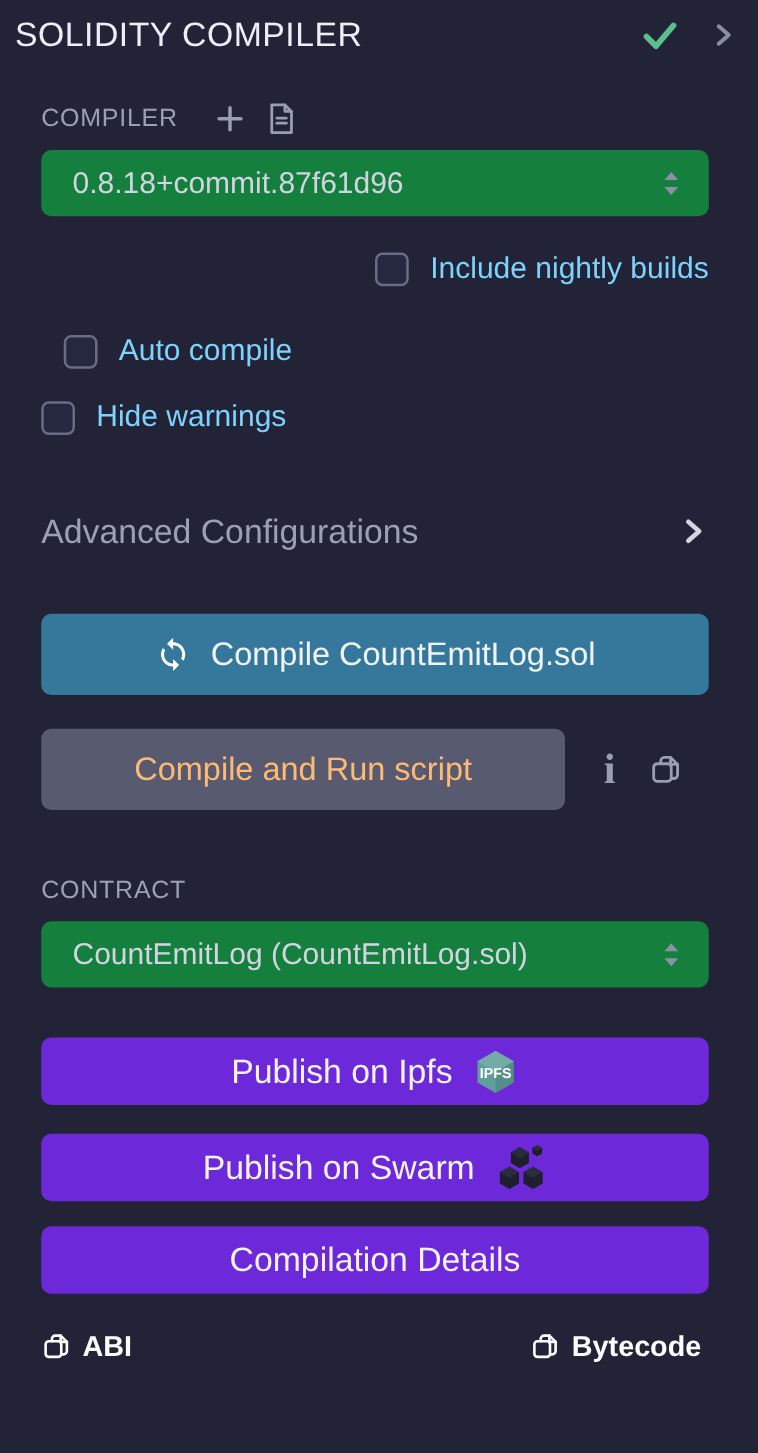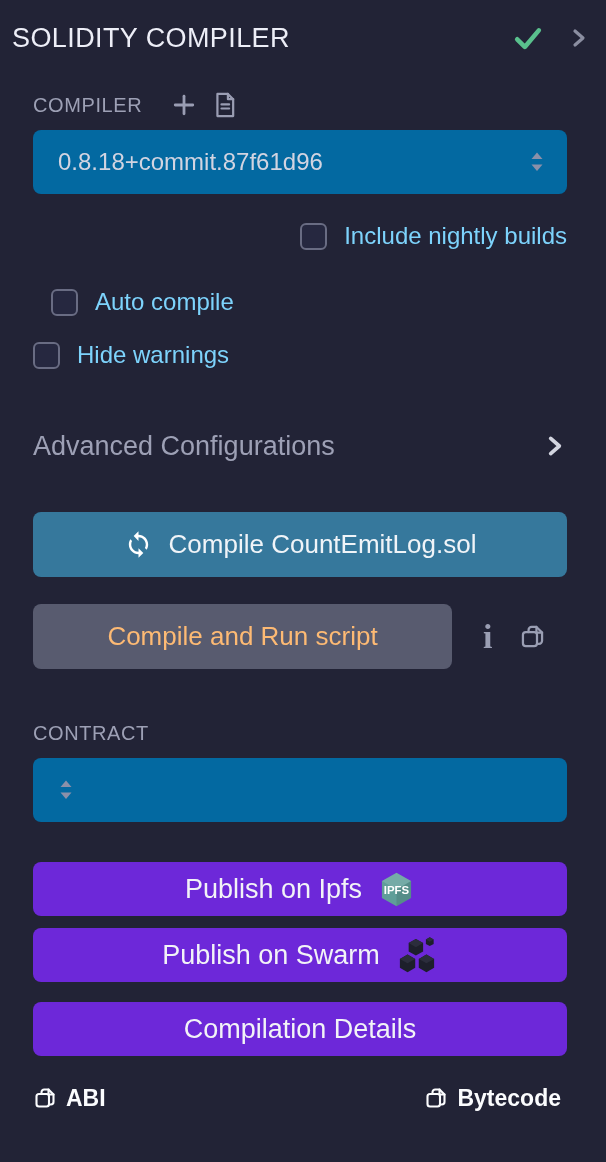--- a/index.html
+++ b/index.html
@@ -8,21 +8,21 @@
     background:#222336;
     font-family:"Liberation Sans", sans-serif;
     overflow:hidden;
     -webkit-font-smoothing:antialiased;
   }
   .panel{width:606px;height:1162px;box-sizing:border-box;}
 
   
   .header{
     display:flex;align-items:center;
-    padding:20px 16px 0 12px;height:36px;
+    padding:10px 16px 0 12px;height:36px;
   }
   .header-title{
     font-size:27px;font-weight:500;color:#edeef7;letter-spacing:.4px;
     flex:0 0 auto;
   }
   .header-spacer{flex:1;}
   .header .icon-btn{display:flex;align-items:center;justify-content:center;cursor:pointer;}
   .check-wrap{margin-right:24px;}
 
   
@@ -31,22 +31,22 @@
   .compiler-label-row{
     margin-top:36px;height:26px;
     display:flex;align-items:center;gap:14px;
   }
   .section-label{
     font-size:20px;color:#9da0b5;letter-spacing:.6px;font-weight:400;
   }
   .mini-icon{display:flex;align-items:center;cursor:pointer;}
 
   .select{
-    margin-top:12px;height:64px;
-    background:#0369a1;border-radius:8px;
+    margin-top:12px;height:53px;
+    background:#15803d;border-radius:8px;
     display:flex;align-items:center;
     padding:0 22px 0 25px;box-sizing:border-box;
     cursor:pointer;
   }
   .select-text{
     flex:1;font-size:24px;color:#d2d4e1;
     white-space:nowrap;overflow:hidden;text-overflow:ellipsis;
   }
 
   .checkbox-row{display:flex;align-items:center;gap:17px;height:32px;}
@@ -89,21 +89,21 @@
     font-family:"Liberation Serif", serif;font-weight:700;
     font-size:34px;color:#9a9eb3;line-height:1;cursor:pointer;
   }
 
   .contract-label{margin-top:51px;height:26px;display:flex;align-items:center;}
 
   .btn-publish{
     height:54px;background:#6d28d9;color:#f2f3f7;font-size:27px;gap:16px;
   }
   .btn-ipfs{margin-top:40px;}
-  .btn-swarm{margin-top:12px;}
+  .btn-swarm{margin-top:23px;}
   .btn-details{margin-top:20px;}
 
   .footer{
     margin-top:26px;height:32px;
     display:flex;align-items:center;justify-content:space-between;gap:30px;
     padding-right:6px;
   }
   .footer-item{display:flex;align-items:center;gap:9px;cursor:pointer;}
   .footer-label{font-size:23px;font-weight:700;color:#fbfcfe;}
 
@@ -204,20 +204,21 @@
           <path d="M15.5 3.5 V8.5 H20.5"></path>
         </svg>
       </span>
     </div>
 
     <div class="contract-label">
       <span class="section-label">CONTRACT</span>
     </div>
 
     <div class="select">
+      <span class="select-text">CountEmitLog (CountEmitLog.sol)</span>
       <span>
         <svg width="16" height="26" viewBox="0 0 16 26" fill="#8b90a9">
           <polygon points="8,3.5 13.5,10 2.5,10"></polygon>
           <polygon points="2.5,15.5 13.5,15.5 8,22"></polygon>
         </svg>
       </span>
     </div>
 
     <button class="btn btn-publish btn-ipfs">
       <span>Publish on Ipfs</span>

